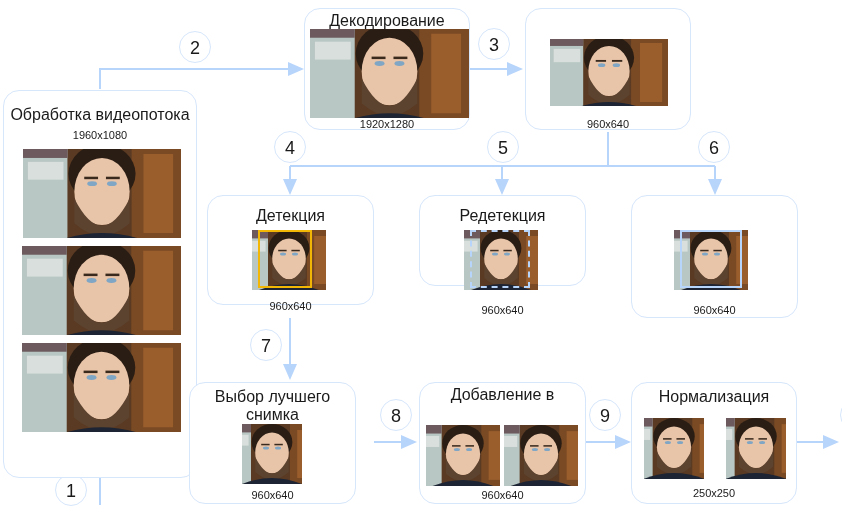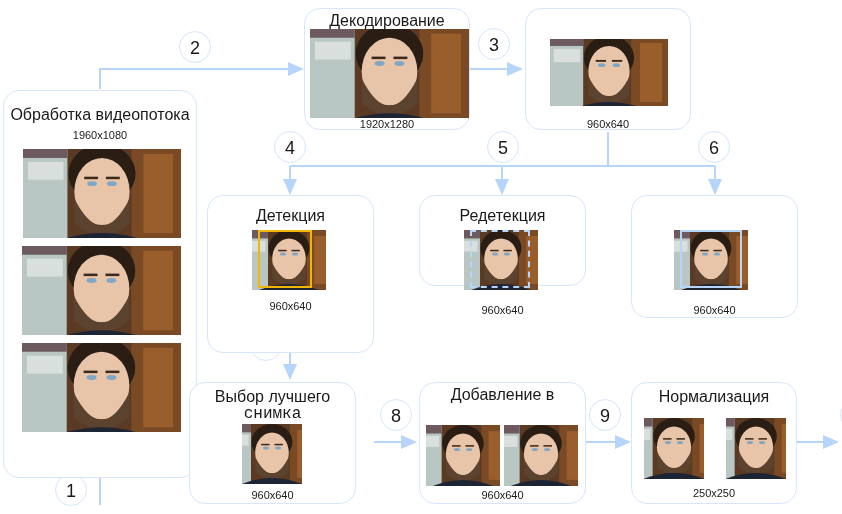--- a/index.html
+++ b/index.html
@@ -118,21 +118,21 @@
 
 <div class="box" style="left:525px;top:8px;width:166px;height:122px;">
   <div class="img" style="left:24px;top:30px;width:118px;height:67px;">
       <svg class="photo">
         <use href="#face"></use>
       </svg>
     </div>
   <div class="dim" style="top:109px;">960x640</div>
 </div>
 
-<div class="box" style="left:207px;top:195px;width:167px;height:158px;">
+<div class="box" style="left:207px;top:195px;width:167px;height:110px;">
   <div class="title" style="top:10px;">Детекция</div>
   <div class="img" style="left:44px;top:34px;width:74px;height:60px;">
     <svg class="photo">
         <use href="#face"></use>
       </svg>
     <div style="position:absolute;left:6px;top:0;width:54px;height:58px;border:2px solid #f2b705;box-sizing:border-box;"></div>
   </div>
   <div class="dim" style="top:104px;">960x640</div>
 </div>
 
@@ -152,21 +152,21 @@
     <svg class="photo">
         <use href="#face"></use>
       </svg>
     <div style="position:absolute;left:6px;top:0;width:62px;height:58px;border:2px solid #b7d4fb;box-sizing:border-box;"></div>
   </div>
   <div class="dim" style="top:108px;">960x640</div>
 </div>
 
 <div class="box" style="left:189px;top:382px;width:167px;height:122px;">
   <div class="title" style="top:4px;">Выбор лучшего</div>
-  <div class="title" style="top:22px;font-family:Liberation Mono, monospace;">снимка</div>
+  <div class="title" style="top:22px;">снимка</div>
   <div class="img" style="left:52px;top:41px;width:60px;height:60px;">
       <svg class="photo">
         <use href="#face"></use>
       </svg>
     </div>
   <div class="dim" style="top:106px;">960x640</div>
 </div>
 
 <div class="box" style="left:419px;top:382px;width:167px;height:122px;">
   <div class="title" style="top:2px;">Добавление в</div>

